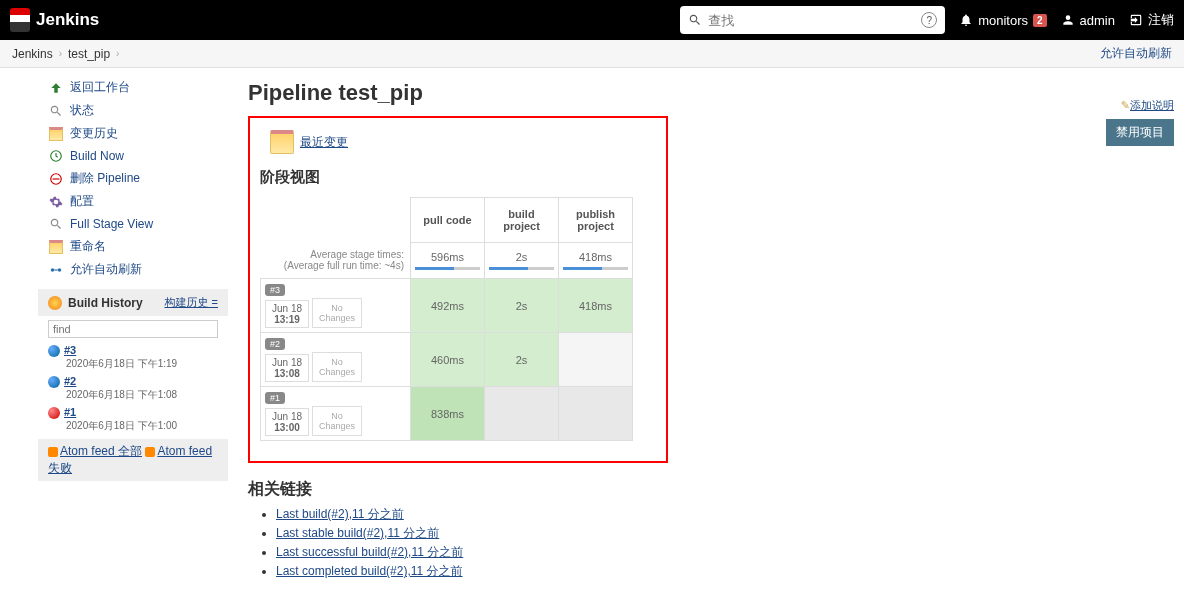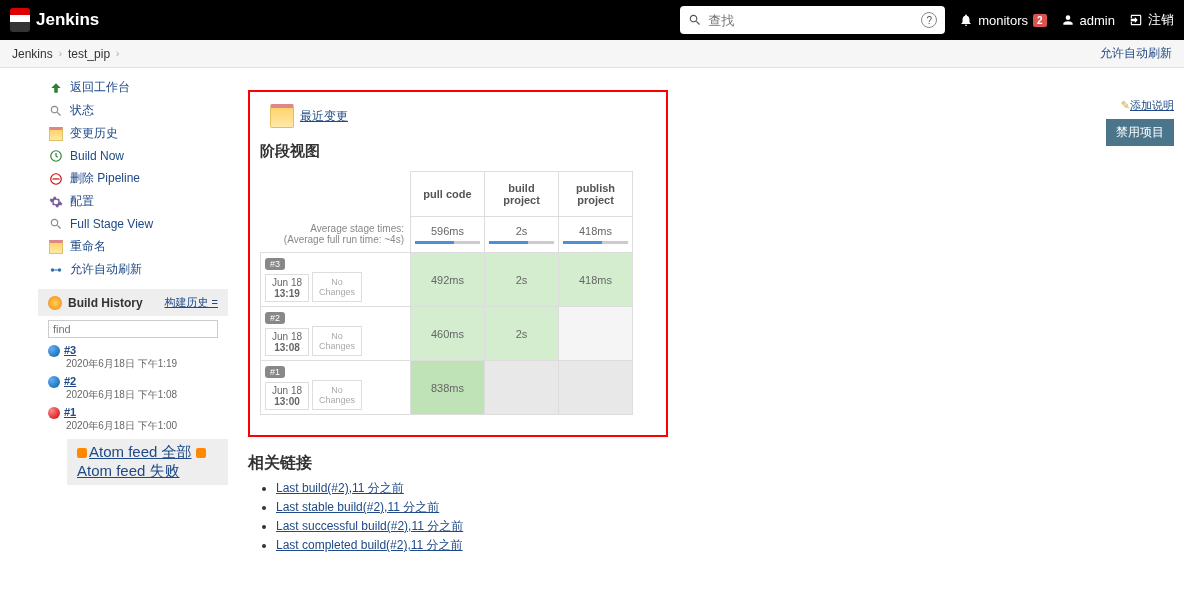--- a/index.html
+++ b/index.html
@@ -37,21 +37,21 @@
 .build-history-hdr { background: #eee; padding: 6px 10px; margin-top: 8px; display: flex; align-items: center; font-size: 12px; font-weight: bold; }
 .build-history-hdr .trend { margin-left: auto; font-weight: normal; color: #204A87; font-size: 11px; text-decoration: underline; }
 .bh-find { margin: 4px 10px; }
 .bh-find input { width: 100%; border: 1px solid #ccc; padding: 2px 4px; font-size: 11px; }
 .bh-row { padding: 2px 10px; font-size: 11px; }
 .bh-row .bnum { color: #204A87; font-weight: bold; text-decoration: underline; }
 .bh-row .btime { color: #666; font-size: 10px; display: block; margin-left: 18px; }
 .bh-ball { width: 12px; height: 12px; border-radius: 50%; display: inline-block; vertical-align: middle; margin-right: 4px; }
 .ball-blue { background: radial-gradient(circle at 30% 30%, #6af, #069); }
 .ball-red { background: radial-gradient(circle at 30% 30%, #f88, #c00); }
-.atom-row { background: #eee; padding: 4px 10px; font-size: 15px; margin-top: 4px; margin-left: 29px; }
+.atom-row { background: #eee; padding: 4px 10px; font-size: 12px; margin-top: 4px; }
 .atom-row a { color: #204A87; }
 .rss-icon { display: inline-block; width: 10px; height: 10px; background: #f80; border-radius: 2px; margin-right: 2px; vertical-align: middle; }
 
 
 .content { flex: 1; padding: 12px 20px; position: relative; }
 h1.page-title { font-size: 22px; font-weight: bold; margin-bottom: 10px; }
 .desc-area { position: absolute; right: 10px; top: 30px; text-align: right; font-size: 11px; }
 .add-desc { color: #204A87; text-decoration: underline; }
 .disable-btn { background: #4b758b; color: #fff; border: none; padding: 5px 10px; font-size: 12px; margin-top: 6px; cursor: pointer; }
 
@@ -222,20 +222,21 @@
         <div class="bh-row"><span class="bh-ball ball-blue"></span><span class="bnum">#2</span><span class="btime">2020年6月18日 下午1:08</span></div>
         <div class="bh-row"><span class="bh-ball ball-red"></span><span class="bnum">#1</span><span class="btime">2020年6月18日 下午1:00</span></div>
       </div>
     <div class="atom-row">
       <span class="rss-icon"></span><a>Atom feed 全部</a>
       <span class="rss-icon"></span><a>Atom feed 失败</a>
     </div>
   </div>
 
   <div class="content">
+    <h1 class="page-title">Pipeline test_pip</h1>
 
     <div class="desc-area">
       <span style="color:#c9a94f;">✎</span><a class="add-desc">添加说明</a><br>
       <button class="disable-btn">禁用项目</button>
     </div>
 
     <div class="red-box">
       <div class="recent-changes">
         <div class="notepad-icon"></div>
         <a>最近变更</a>

